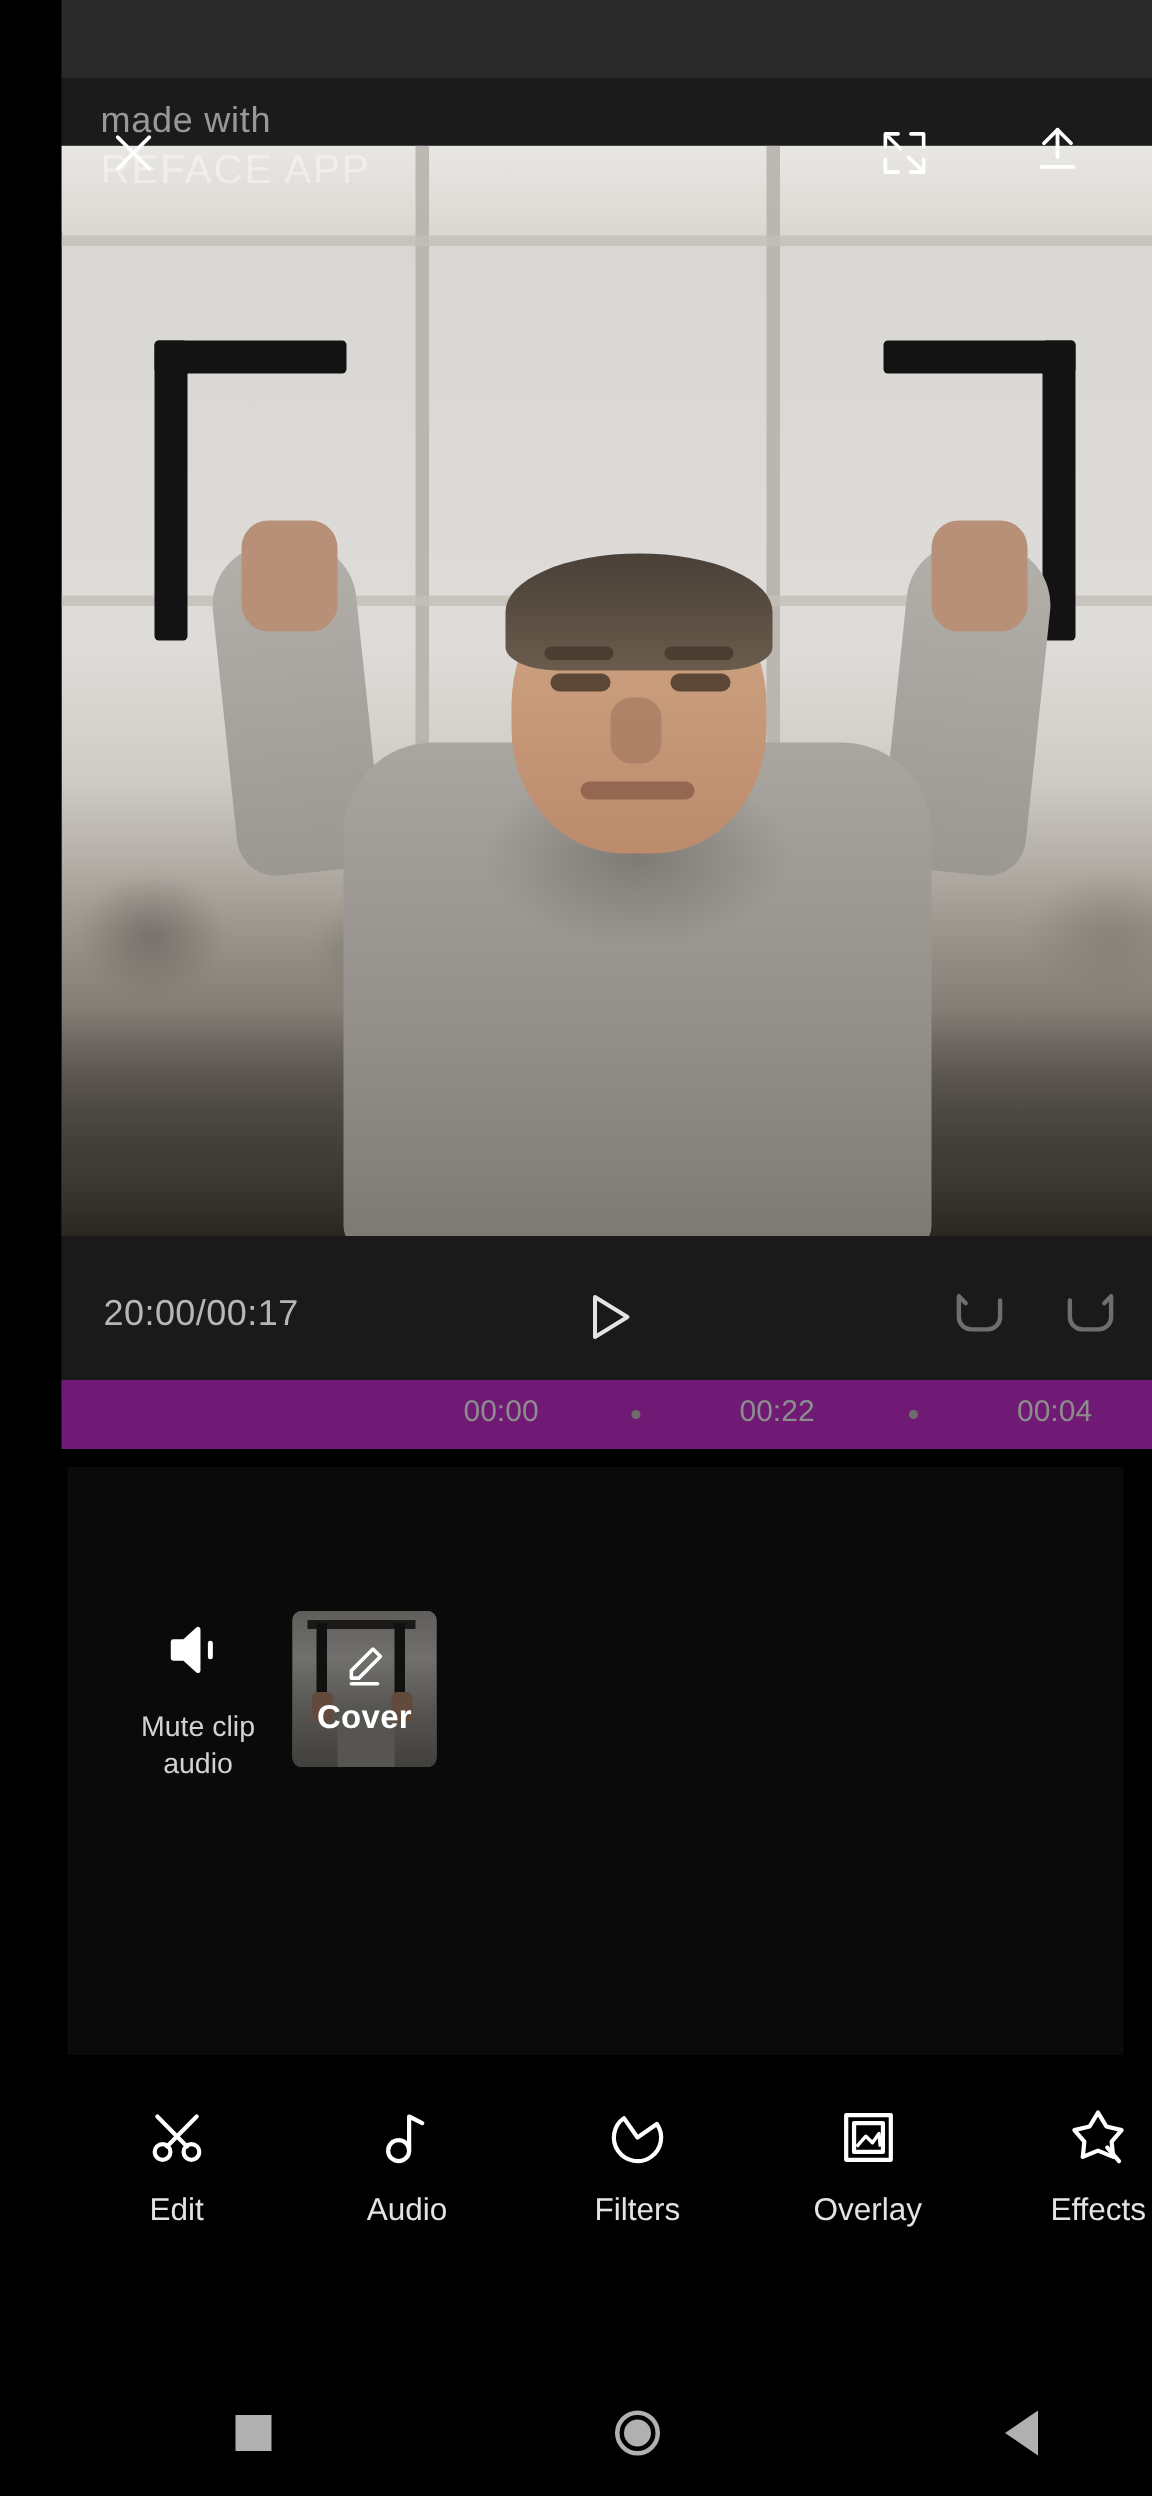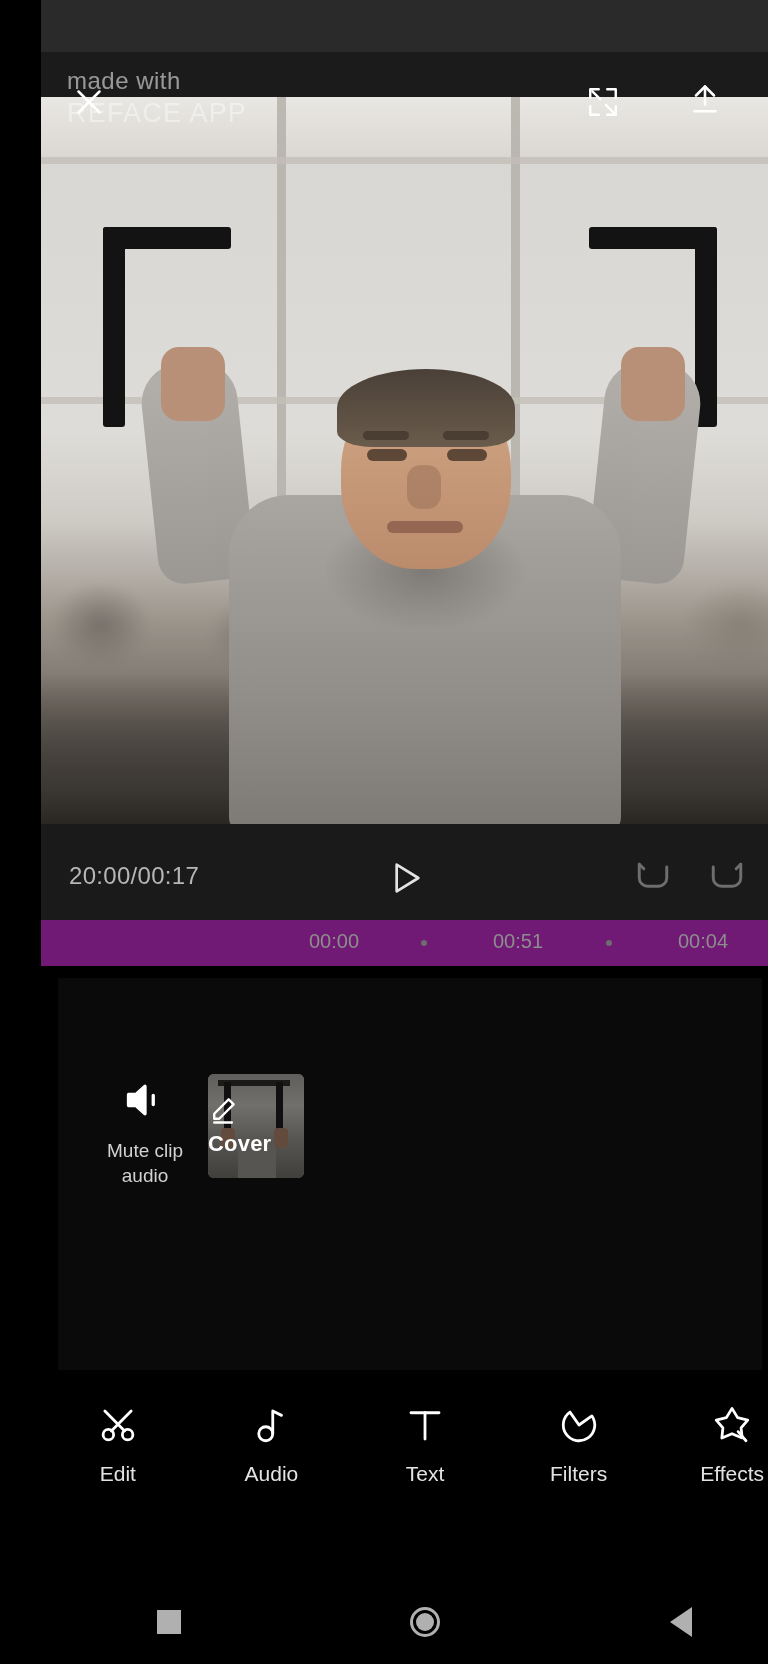--- a/index.html
+++ b/index.html
@@ -122,21 +122,21 @@
   .play-btn { position:absolute; left:340px; top:30px; width:48px; height:48px; display:flex; align-items:center; justify-content:center; }
   .undo-btn { position:absolute; left:590px; top:32px; width:46px; height:46px; }
   .redo-btn { position:absolute; left:664px; top:32px; width:46px; height:46px; }
 
   
   .ruler { position:absolute; top:920px; left:0; width:768px; height:46px; background:#701a75; }
   .tick-label { position:absolute; top:10px; font-size:20px; color:#8d8d8d; }
   .tick-dot { position:absolute; top:20px; width:6px; height:6px; border-radius:50%; background:#6d6d6d; }
 
   
-  .timeline { position:absolute; top:978px; left:17px; width:704px; height:392px; background:#0a0a0a; }
+  .timeline { position:absolute; top:978px; left:4px; width:704px; height:392px; background:#0a0a0a; }
 
   .mute-clip {
     position:absolute; left:22px; top:100px; width:130px; display:flex; flex-direction:column;
     align-items:center; gap:12px;
   }
   .mute-label { font-size:19px; color:#d2d2d2; text-align:center; line-height:25px; }
 
   .cover-thumb {
     position:absolute; left:150px; top:96px; width:96px; height:104px;
     border-radius:6px; overflow:hidden; background:#6d6a66;
@@ -147,21 +147,21 @@
       linear-gradient(to bottom,#9b9894 0%,#b8b5b0 30%,#8e8b86 62%,#6a6762 100%);
   }
   .ct-bar { position:absolute; top:8px; width:7px; height:52px; background:#1b1b1b; }
   .ct-bar-l { left:16px; } .ct-bar-r { left:68px; }
   .ct-top { position:absolute; top:6px; left:10px; width:72px; height:6px; background:#2c2a28; }
   .ct-hand { position:absolute; top:54px; width:14px; height:20px; background:#9e7a61; border-radius:4px; }
   .ct-hand-l { left:13px; } .ct-hand-r { left:66px; }
   .ct-body { position:absolute; left:30px; top:66px; width:38px; height:40px; background:#8d8a85; border-radius:10px 10px 0 0; }
   .cover-overlay {
     position:absolute; inset:0; background:rgba(0,0,0,.38);
-    display:flex; flex-direction:column; align-items:flex-start; justify-content:center; gap:2px;
+    display:flex; flex-direction:column; align-items:center; justify-content:center; gap:2px;
   }
   .cover-text { font-size:22px; color:#fff; font-weight:bold; letter-spacing:.2px; }
 
   
   .toolbar {
     position:absolute; top:1380px; left:0; width:768px; height:210px; background:#000;
     display:flex; align-items:flex-start; padding-top:22px;
   }
   .tool {
     flex:1; display:flex; flex-direction:column; align-items:center; gap:14px;
@@ -275,21 +275,21 @@
       <svg width="44" height="44" viewBox="0 0 24 24" fill="none" stroke="#6e6e6e" stroke-width="1.6" stroke-linecap="round" stroke-linejoin="round">
         <path d="M17 7 L19.5 4.5"></path>
           <path d="M19.5 4.5 L19.5 12 A4.5 4.5 0 0 1 15 16.5 L9 16.5 A4.5 4.5 0 0 1 4.5 12 L4.5 6"></path>
       </svg>
     </div>
   </div>
 
   <div class="ruler">
     <div class="tick-label" style="left:268px">00:00</div>
     <div class="tick-dot" style="left:380px"></div>
-    <div class="tick-label" style="left:452px">00:51</div>
+    <div class="tick-label" style="left:452px">00:22</div>
     <div class="tick-dot" style="left:565px"></div>
     <div class="tick-label" style="left:637px">00:04</div>
   </div>
 
   <div class="timeline">
 
     <div class="mute-clip">
       <div>
         <svg width="44" height="44" viewBox="0 0 24 24" fill="none" stroke="#ffffff" stroke-width="1.8" stroke-linecap="round" stroke-linejoin="round">
           <polygon points="3,9 7,9 12,4.5 12,19.5 7,15 3,15" fill="#ffffff" stroke="#ffffff"></polygon>
@@ -341,39 +341,40 @@
     <div class="tool">
       <div class="tool-icon">
         <svg width="42" height="42" viewBox="0 0 24 24" fill="none" stroke="#ffffff" stroke-width="1.6" stroke-linecap="round" stroke-linejoin="round">
           <circle cx="9" cy="17" r="4"></circle>
             <path d="M13 17 L13 4 L18 6.5"></path>
         </svg>
       </div>
       <div class="tool-label">Audio</div>
     </div>
 
-    <div class="tool">
-      <div class="tool-icon">
-        <svg width="42" height="42" viewBox="0 0 24 24" fill="none" stroke="#ffffff" stroke-width="1.6" stroke-linecap="round">
-          <line x1="4" y1="5" x2="20" y2="5"></line>
-            <line x1="12" y1="5" x2="12" y2="20"></line>
-        </svg>
-      </div>
-      <div class="tool-label">Text</div>
-    </div>
 
     <div class="tool">
       <div class="tool-icon">
         <svg width="42" height="42" viewBox="0 0 24 24" fill="none" stroke="#ffffff" stroke-width="1.6" stroke-linecap="round" stroke-linejoin="round">
           <path d="M21 12 A9 9 0 1 1 12 3 L12 12 Z" transform="rotate(-35 12 12)"></path>
         </svg>
       </div>
       <div class="tool-label">Filters</div>
     </div>
 
+    <div class="tool">
+      <div class="tool-icon">
+        <svg width="42" height="42" viewBox="0 0 24 24" fill="none" stroke="#ffffff" stroke-width="1.6" stroke-linejoin="round">
+          <rect x="3.5" y="3.5" width="17" height="17"></rect>
+          <rect x="6.5" y="6.5" width="11" height="11"></rect>
+          <polyline points="7.5,15.5 11,11.5 13.5,14 16,10.5 16.5,15.5" stroke-width="1.3"></polyline>
+        </svg>
+      </div>
+      <div class="tool-label">Overlay</div>
+    </div>
 
     <div class="tool">
       <div class="tool-icon">
         <svg width="42" height="42" viewBox="0 0 24 24" fill="none" stroke="#ffffff" stroke-width="1.6" stroke-linecap="round" stroke-linejoin="round">
           <polygon points="12,2.5 15.2,7.8 21,9.2 17.2,13.6 17.8,19.4 12,17 6.2,19.4 6.8,13.6 3,9.2 8.8,7.8"></polygon>
           <line x1="15.5" y1="15.8" x2="20" y2="21"></line>
         </svg>
       </div>
       <div class="tool-label">Effects</div>
     </div>

